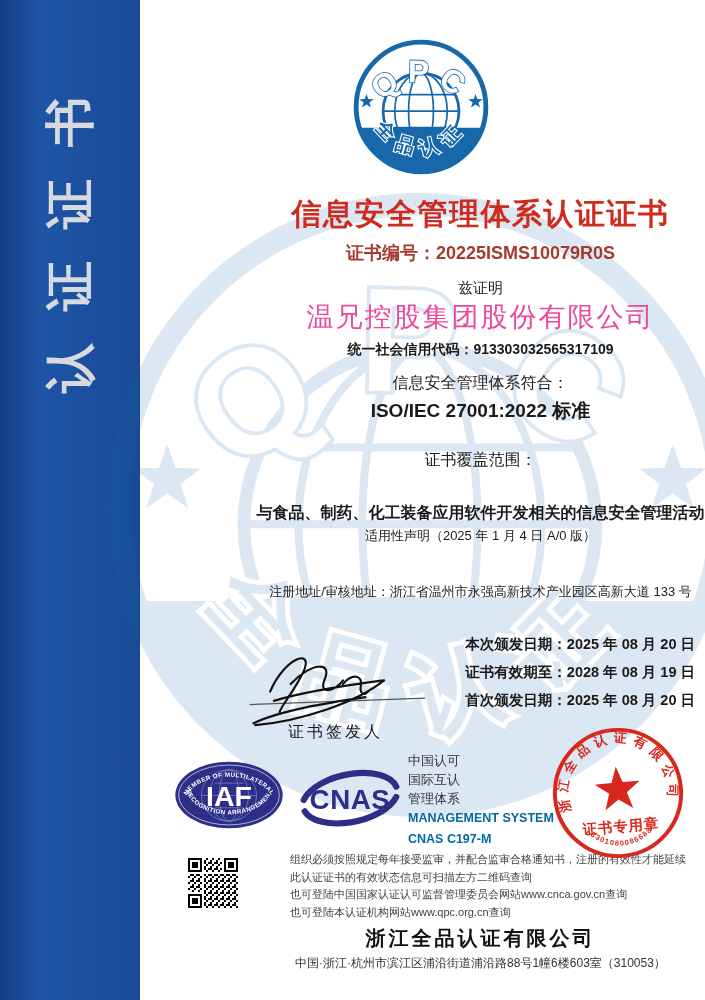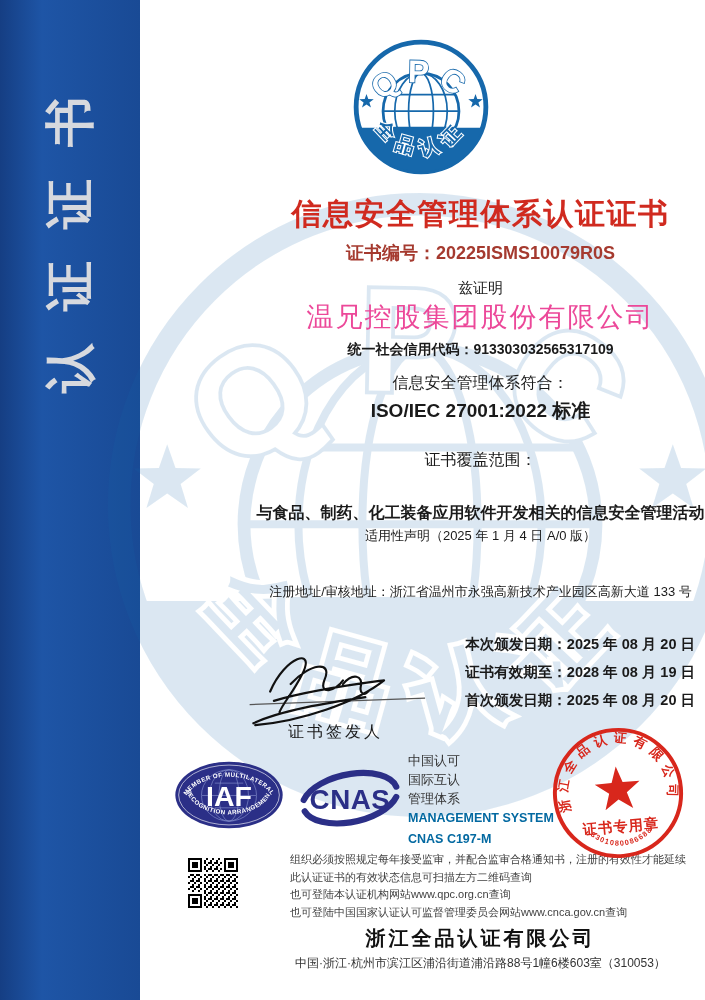--- a/index.html
+++ b/index.html
@@ -203,20 +203,20 @@
     <g fill="#000">
       <rect x="2" y="2" width="3" height="3"></rect>
         <rect x="20" y="2" width="3" height="3"></rect>
         <rect x="2" y="20" width="3" height="3"></rect>
     </g>
   </svg>
 
   <div class="foot">
     <div>组织必须按照规定每年接受监审，并配合监审合格通知书，注册的有效性才能延续</div>
     <div>此认证证书的有效状态信息可扫描左方二维码查询</div>
+    <div>也可登陆中国国家认证认可监督管理委员会网站www.cnca.gov.cn查询</div>
     <div>也可登陆本认证机构网站www.qpc.org.cn查询</div>
-    <div>也可登陆中国国家认证认可监督管理委员会网站www.cnca.gov.cn查询</div>
   </div>
 
   <div class="cblock issuer-name">浙江全品认证有限公司</div>
   <div class="cblock issuer-addr">中国·浙江·杭州市滨江区浦沿街道浦沿路88号1幢6楼603室（310053）</div>
 
 </div>
 
 </body></html>

